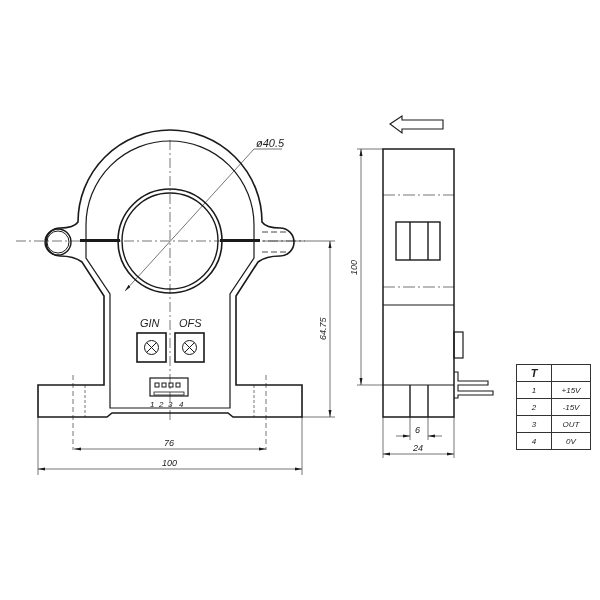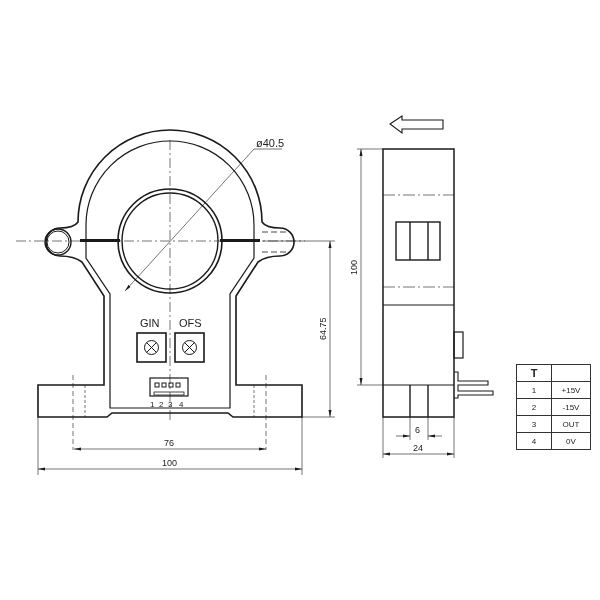--- a/index.html
+++ b/index.html
@@ -1,16 +1,16 @@
 <!DOCTYPE html>
 <html><head>
   <meta charset="utf-8">
   <style>
     html, body { margin: 0; padding: 0; background: #ffffff; }
-    .canvas { position: relative; width: 600px; height: 600px; background: #ffffff; overflow: hidden; }
+    .canvas { position: relative; width: 600px; height: 600px; background: #ffffff; overflow: hidden; font-style: italic; }
     svg { position: absolute; left: 0; top: 0; }
     .txt { font-family: "Liberation Sans", sans-serif; fill: #222; }
     .pin-table { position: absolute; left: 516px; top: 364px; border-collapse: collapse;
       font-family: "Liberation Sans", sans-serif; font-size: 8px; color: #222; }
     .pin-table td, .pin-table th { border: 1px solid #333; height: 16px; padding: 0; text-align: center; }
     .pin-table th { font-size: 11px; font-weight: bold; width: 34px; }
     .pin-table th.sig, .pin-table td.sig { width: 38px; }
   </style>
 </head>
 <body>

